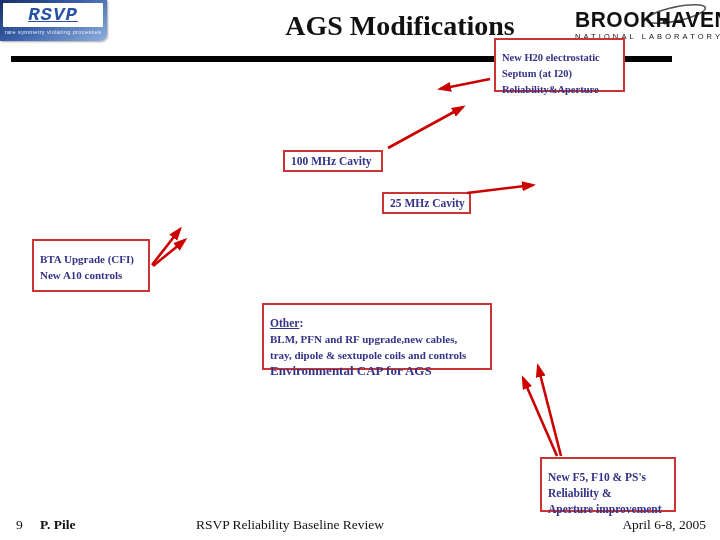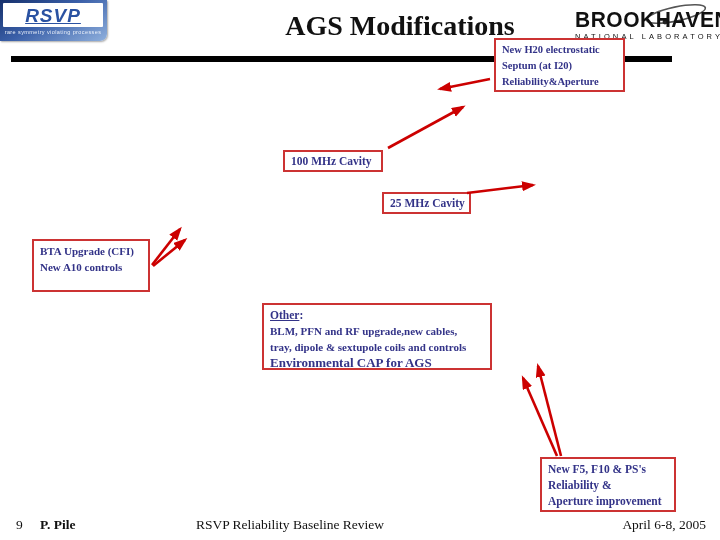--- a/index.html
+++ b/index.html
@@ -24,21 +24,21 @@
     border-radius:0 0 7px 0;
     padding:3px 4px 2px 3px;
     box-shadow:1px 1px 2px rgba(0,0,0,.35);
   }
   .rsvp-inner{
     background:#fff;height:24px;
     display:flex;align-items:center;justify-content:center;
     border-radius:1px;
   }
   .rsvp-word{
-    font-family:Liberation Sans, sans-serif;
+    font-family:Liberation Mono, monospace;
     font-weight:bold;font-style:italic;
     font-size:19px;color:#2a52a2;letter-spacing:1px;
     text-decoration:underline;
     line-height:1;
   }
   .rsvp-tagline{
     font-family:"Liberation Sans",sans-serif;
     font-size:5.5px;color:#eaf0fa;text-align:center;
     letter-spacing:.4px;margin-top:2px;white-space:nowrap;
   }
@@ -63,21 +63,21 @@
   
   .title-rule{
     position:absolute;left:11px;top:56px;width:661px;height:6px;
     background:#000;z-index:1;
   }
   
   .box{
     position:absolute;z-index:2;
     background:#fff;border:2px solid var(--box-border);
     color:var(--navy);font-weight:bold;
-    padding:2px 6px;white-space:nowrap;
+    padding:10px 6px;white-space:nowrap;
   }
   .bl{line-height:16px;font-size:11.5px;}
   .u{text-decoration:underline;}
   
   .arrows{
     position:absolute;left:0;top:0;width:720px;height:540px;
     z-index:3;pointer-events:none;
   }
   
   .footer-item{

